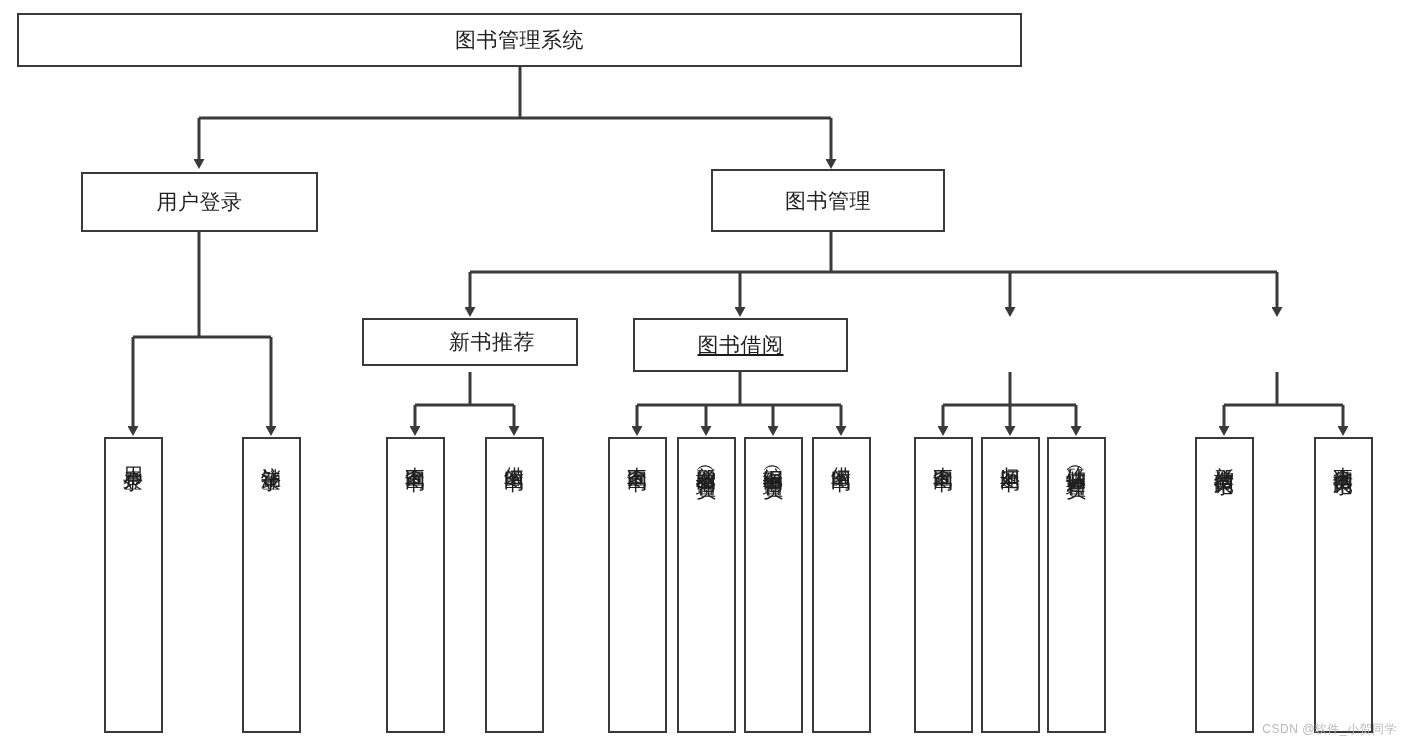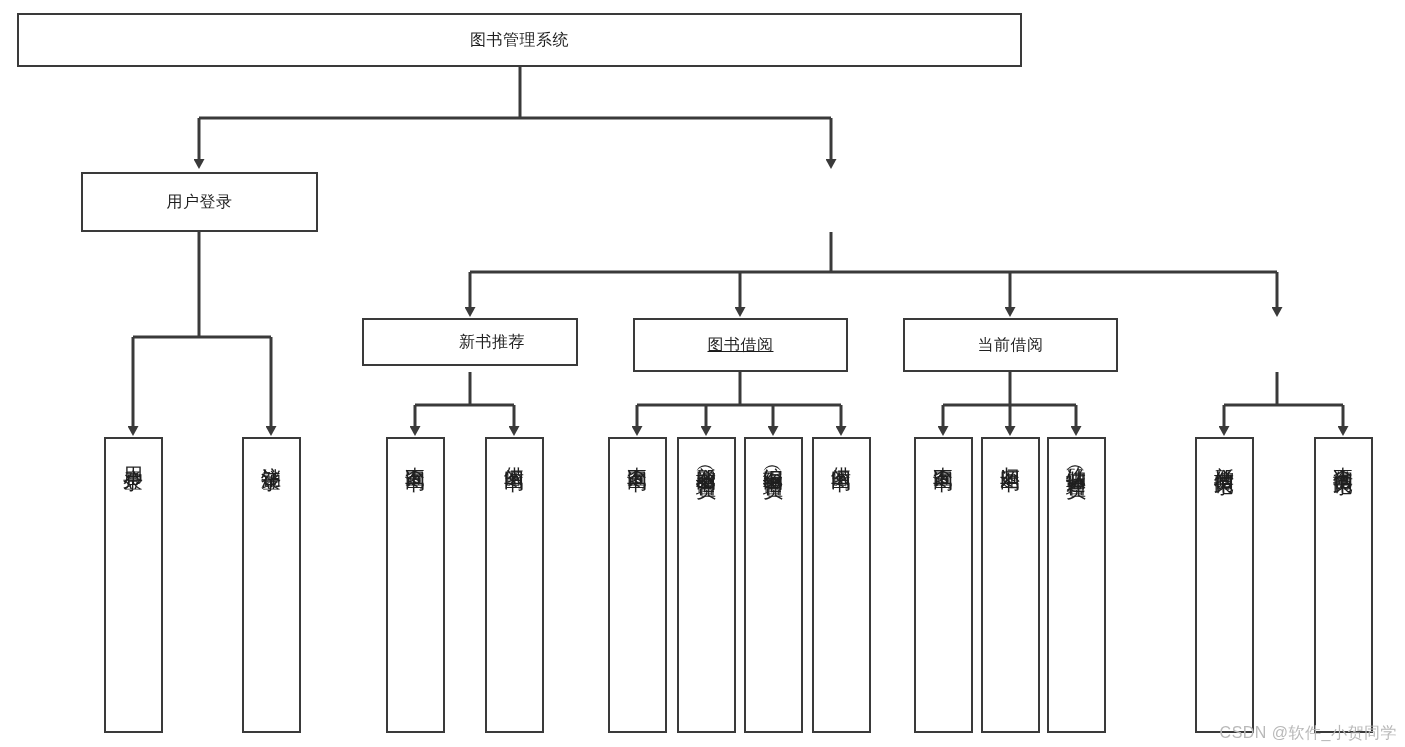--- a/index.html
+++ b/index.html
@@ -30,21 +30,21 @@
     position: absolute;
     box-sizing: border-box;
     background: #ffffff;
     border: 2.5px solid #3a3a3a;
     display: flex;
     align-items: center;
     justify-content: center;
     text-align: center;
   }
   .node .lbl {
-    font-size: 16px;
+    font-size: 21px;
     line-height: 1.12;
     letter-spacing: 0.5px;
     color: #1f1f1f;
     white-space: nowrap;
   }
   .node.vertical {
     align-items: flex-start;
     justify-content: center;
     padding-top: 12px;
   }
@@ -52,22 +52,22 @@
     writing-mode: vertical-rl;
     text-orientation: upright;
     font-size: 20px;
     letter-spacing: 2px;
     line-height: 1;
     white-space: nowrap;
   }
   #watermark {
     position: absolute;
     right: 8px;
-    bottom: 3px;
-    font-size: 16px;
+    bottom: 9px;
+    font-size: 12px;
     color: #b9b9b9;
     letter-spacing: 0.5px;
     user-select: none;
   }
 </style>
 </head>
 <body>
 
 <div id="canvas">
 
@@ -121,29 +121,29 @@
     </g>
   </svg>
 
   <div class="node" style="left:17px; top:13px; width:1005px; height:54px;">
     <span class="lbl">图书管理系统</span>
   </div>
 
   <div class="node" style="left:81px; top:172px; width:237px; height:60px;">
     <span class="lbl">用户登录</span>
   </div>
+  <div class="node" style="left:711px; top:169px; width:234px; height:63px;">
+    <span class="lbl">图书管理</span>
+  </div>
 
   <div class="node" style="left:362px; top:318px; width:216px; height:48px;padding-left:44px;">
     <span class="lbl">新书推荐</span>
   </div>
   <div class="node" style="left:633px; top:318px; width:215px; height:54px;text-decoration:underline;">
     <span class="lbl">图书借阅</span>
-  </div>
-  <div class="node" style="left:903px; top:318px; width:215px; height:54px;">
-    <span class="lbl">当前借阅</span>
   </div>
 
   <div class="node vertical" style="left:104px; top:437px; width:59px; height:296px;">
     <span class="lbl">用户登录</span>
   </div>
   <div class="node vertical" style="left:242px; top:437px; width:59px; height:296px;">
     <span class="lbl">注销登录</span>
   </div>
 
   <div class="node vertical" style="left:386px; top:437px; width:59px; height:296px;">

